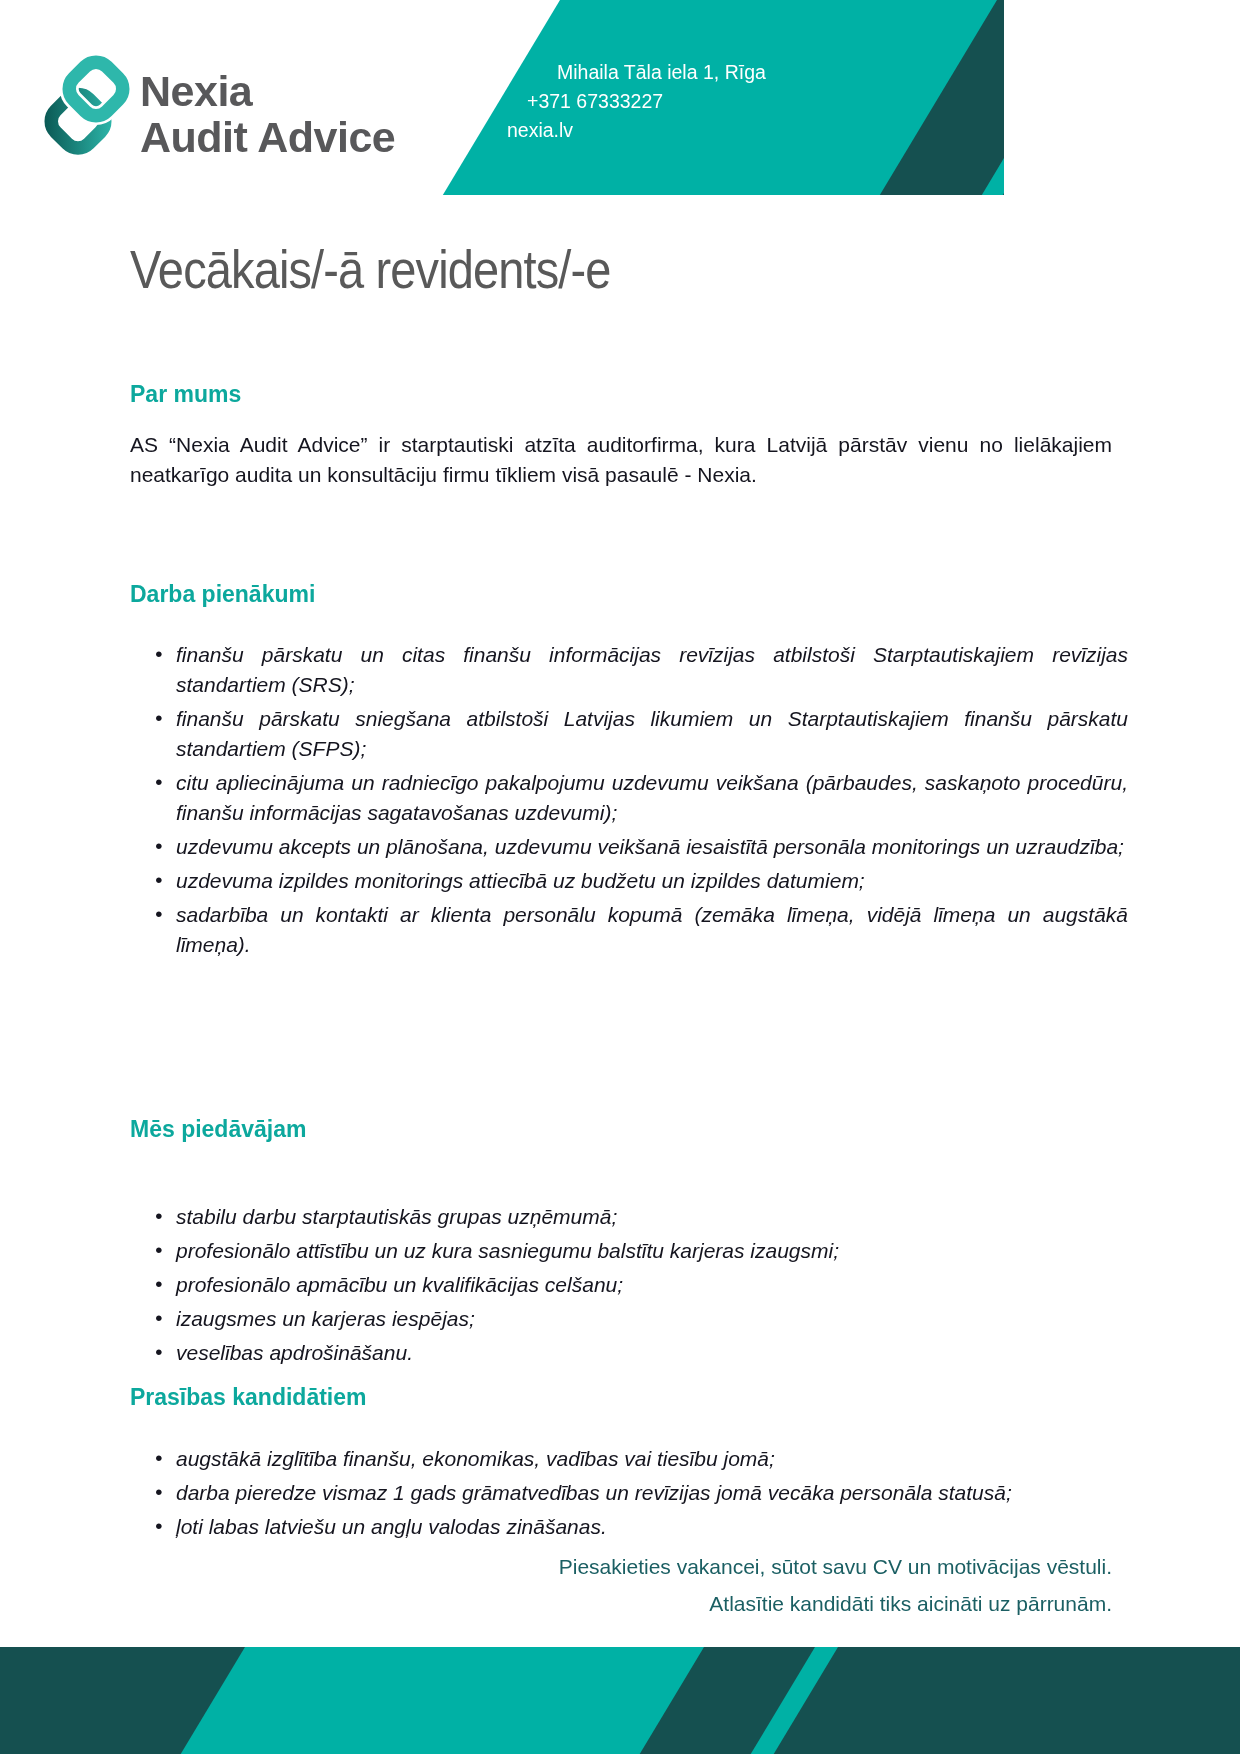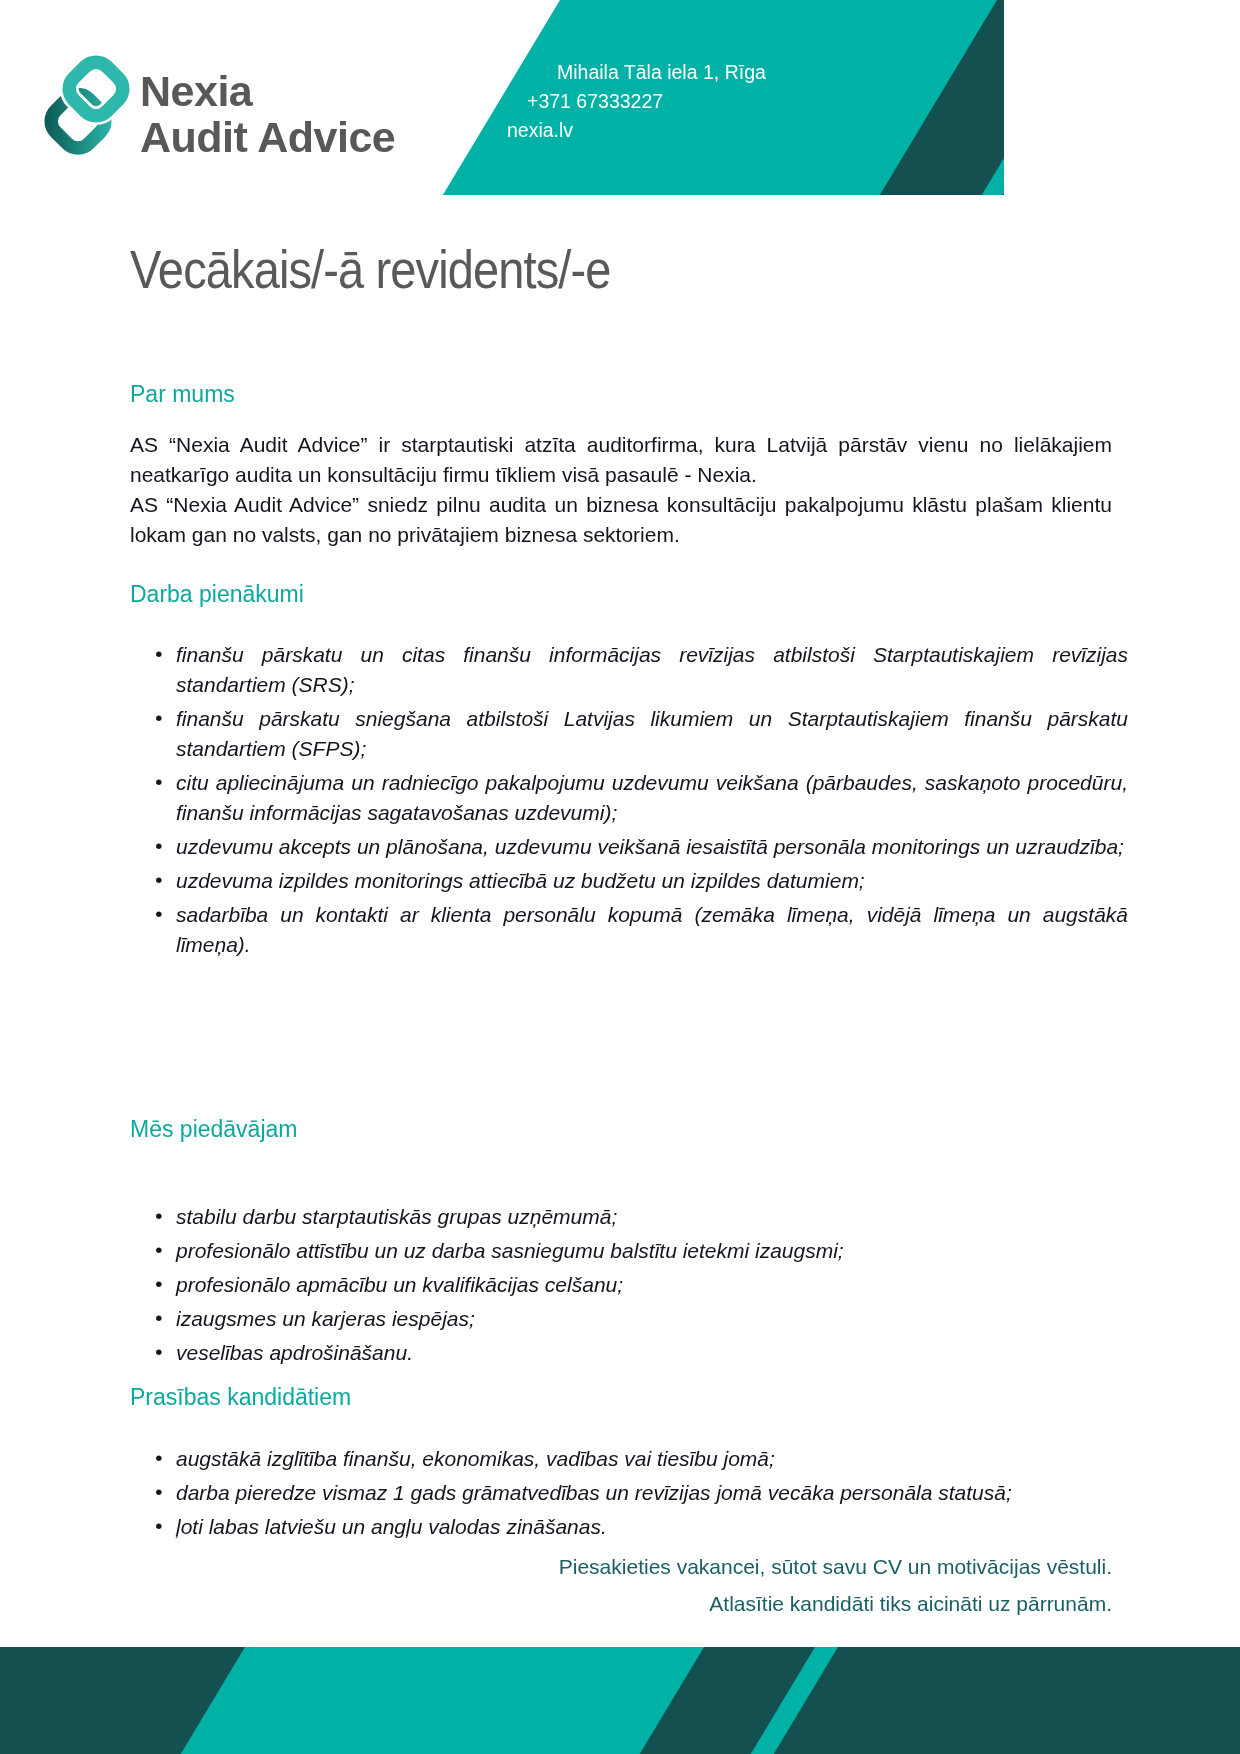--- a/index.html
+++ b/index.html
@@ -32,21 +32,21 @@
                font-size:43px; line-height:46px; letter-spacing:-0.5px; white-space:nowrap; }
 
   
   .content { position:absolute; left:130px; width:982px; top:0; height:1754px; }
   .abs { position:absolute; left:0; width:982px; }
 
   .doc-title { top:238px; font-size:54px; color:#595959; font-weight:400;
                letter-spacing:-1px; white-space:nowrap;
                transform:scaleX(0.87); transform-origin:0 0; }
 
-  h2.section-heading { margin:0; font-size:23px; font-weight:400;
+  h2.section-heading { margin:0; font-size:23px; font-weight:700;
                        color:var(--heading,#0ca89d); letter-spacing:0; }
   .h-about { top:381px; } .h-duties { top:581px; } .h-offer { top:1116px; } .h-req { top:1384px; }
 
   .para-block { top:430px; }
   .para-block p { margin:0; font-size:21px; line-height:30px; text-align:justify; }
 
   ul.bullets { margin:16px; padding:0; list-style:none;font-style:italic; }
   ul.bullets li { position:relative; padding-left:30px; margin:0 0 4px 0;
                   font-size:21px; line-height:30px; text-align:justify; }
   ul.bullets li::before { content:"\2022"; position:absolute; left:9px; top:-1px; }
@@ -99,37 +99,36 @@
     </div>
   </div>
 
   <div class="content">
 
     <div class="abs doc-title">Vecākais/-ā revidents/-e</div>
 
     <h2 class="abs section-heading h-about">Par mums</h2>
     <div class="abs para-block">
       <p>AS “Nexia Audit Advice” ir starptautiski atzīta auditorfirma, kura Latvijā pārstāv vienu no lielākajiem neatkarīgo audita un konsultāciju firmu tīkliem visā pasaulē - Nexia.</p>
-      <p>AS “Nexia Audit Advice” sniedz pilnu audita un biznesa konsultāciju pakalpojumu klāstu plašam klientu lokam gan no valsts, gan no privātajiem biznesa sektoriem.</p>
     </div>
 
     <h2 class="abs section-heading h-duties">Darba pienākumi</h2>
     <ul class="abs bullets list-duties">
         <li>finanšu pārskatu un citas finanšu informācijas revīzijas atbilstoši Starptautiskajiem revīzijas standartiem (SRS);</li>
         <li>finanšu pārskatu sniegšana atbilstoši Latvijas likumiem un Starptautiskajiem finanšu pārskatu standartiem (SFPS);</li>
         <li>citu apliecinājuma un radniecīgo pakalpojumu uzdevumu veikšana (pārbaudes, saskaņoto procedūru, finanšu informācijas sagatavošanas uzdevumi);</li>
         <li>uzdevumu akcepts un plānošana, uzdevumu veikšanā iesaistītā personāla monitorings un uzraudzība;</li>
         <li>uzdevuma izpildes monitorings attiecībā uz budžetu un izpildes datumiem;</li>
         <li>sadarbība un kontakti ar klienta personālu kopumā (zemāka līmeņa, vidējā līmeņa un augstākā līmeņa).</li>
       </ul>
 
     <h2 class="abs section-heading h-offer">Mēs piedāvājam</h2>
     <ul class="abs bullets list-offer">
         <li>stabilu darbu starptautiskās grupas uzņēmumā;</li>
-        <li>profesionālo attīstību un uz darba sasniegumu balstītu ietekmi izaugsmi;</li>
+        <li>profesionālo attīstību un uz kura sasniegumu balstītu karjeras izaugsmi;</li>
         <li>profesionālo apmācību un kvalifikācijas celšanu;</li>
         <li>izaugsmes un karjeras iespējas;</li>
         <li>veselības apdrošināšanu.</li>
       </ul>
 
     <h2 class="abs section-heading h-req">Prasības kandidātiem</h2>
     <ul class="abs bullets list-req">
         <li>augstākā izglītība finanšu, ekonomikas, vadības vai tiesību jomā;</li>
         <li>darba pieredze vismaz 1 gads grāmatvedības un revīzijas jomā vecāka personāla statusā;</li>
         <li>ļoti labas latviešu un angļu valodas zināšanas.</li>

